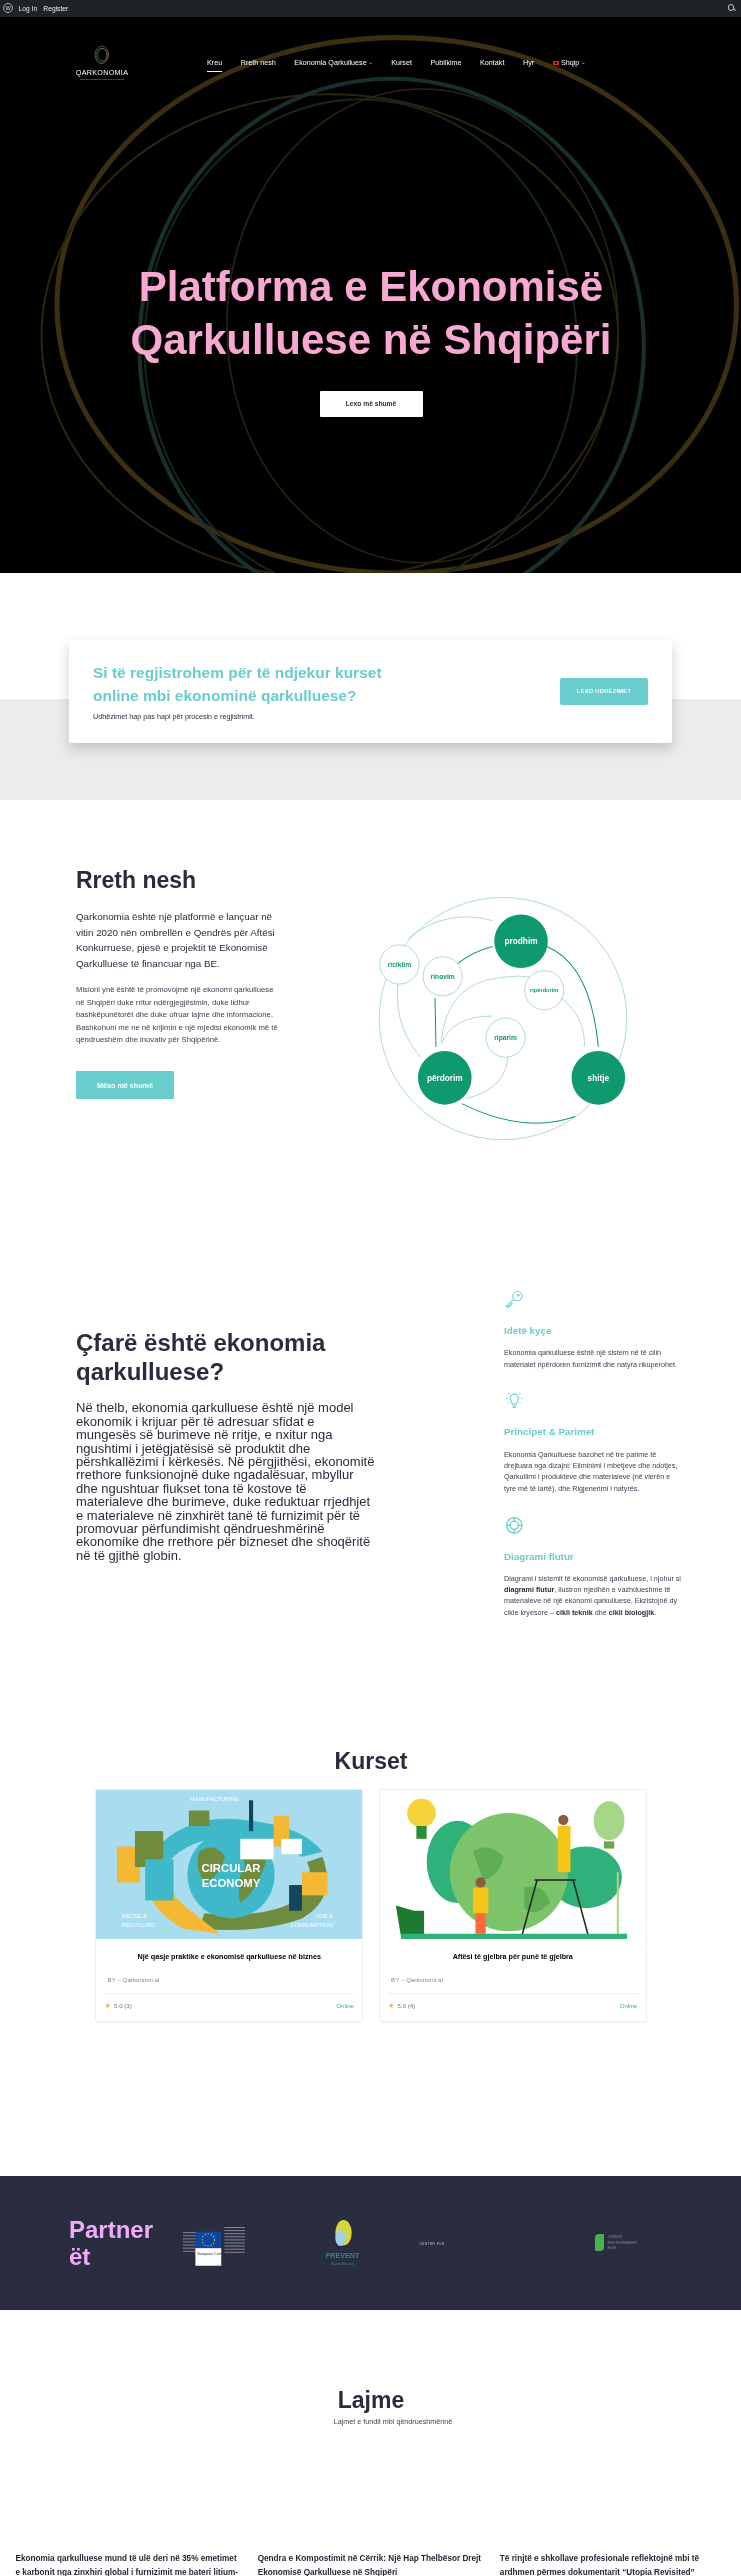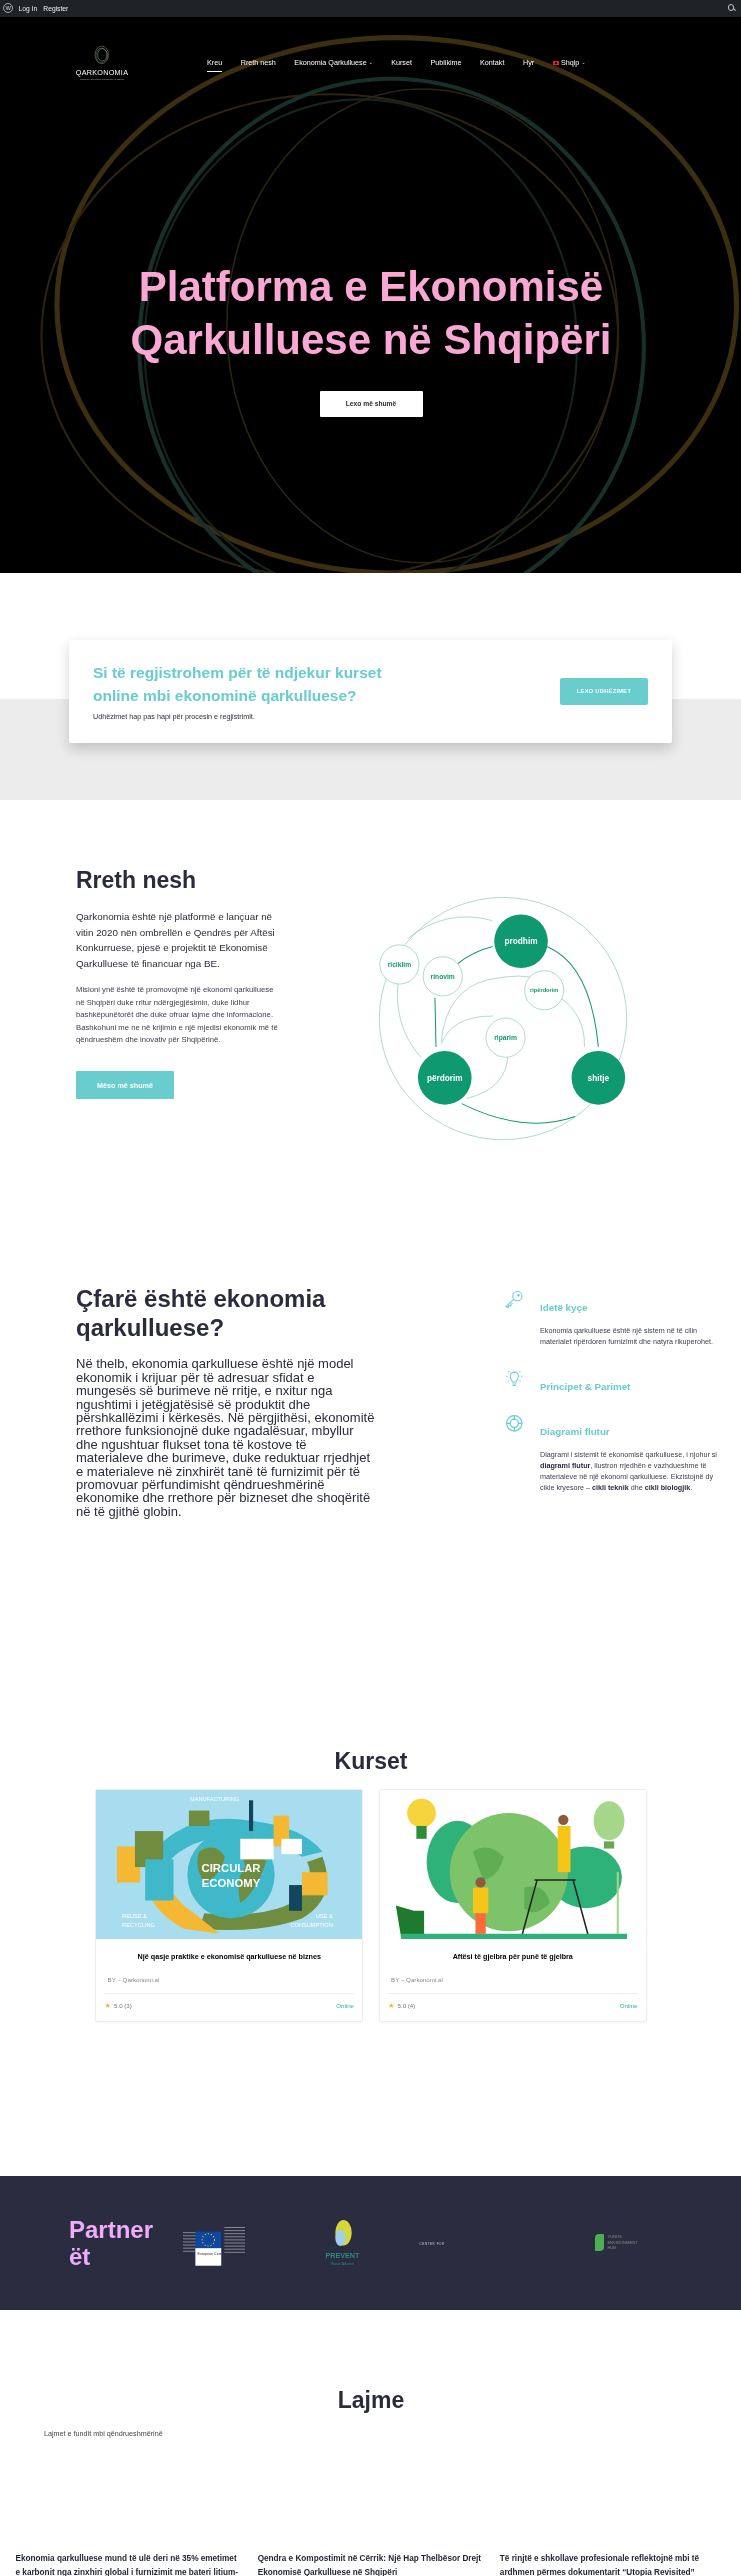--- a/index.html
+++ b/index.html
@@ -48,24 +48,24 @@
   .about-left { width: 206px; }
   .about-h { font-size: 23px; font-weight: bold; color: #2a2c3e; }
   .about-lead { font-size: 9.8px; line-height: 15.5px; margin-top: 15.5px; color: #2a2c3e; }
   .about-body { font-size: 7.7px; line-height: 12.4px; margin-top: 13.4px; color: #3b3d4e; }
   .about-btn { display: inline-block; margin-top: 25px; background: #68cdcc; color: #fff; font-weight: bold; font-size: 7.2px; padding: 9.3px 0; width: 98px; text-align: center; border-radius: 1px; }
   .about-right { margin-left: 87px; margin-top: 20.6px; }
 
   
   .whatis { display: flex; padding: 0 0 0 76px; height: 459px; }
   .whatis-left { width: 299px; padding-top: 10.3px; }
-  .whatis-h { font-size: 24px; font-weight: bold; line-height: 29px; color: #2a2c3e; }
+  .whatis-h { font-size: 24px; font-weight: bold; line-height: 29px; color: #2a2c3e; margin-top: 44px; }
   .whatis-body { font-size: 13px; line-height: 13.4px; margin-top: 15.5px; color: #2a2c3e; }
   .whatis-right { margin-left: 129px; padding-top: 15.5px; width: 216px; }
-  .feature { display: flex; margin-bottom: 20.6px; }
+  .feature { display: flex; margin-bottom: 20.6px; flex-direction: column; }
   .feature .ficon { width: 36px; flex-shrink: 0; padding-top: 0; }
   .feature .ftitle { font-size: 9.8px; font-weight: bold; color: #68cdcc; margin-top: 13.4px; }
   .feature .fbody { font-size: 7.2px; line-height: 11.3px; color: #3b3d4e; margin-top: 11.3px; width: 180px; }
   .feature .fbody b { color: #2a2c3e; }
 
   
   .courses { height: 443px; padding-top: 15.5px; }
   .courses-h { text-align: center; font-size: 23px; font-weight: bold; color: #2a2c3e; }
   .course-row { display: flex; justify-content: center; gap: 15.5px; margin-top: 14.4px; }
   .course-card { width: 268px; border: 0.5px solid #eee; border-radius: 2.1px; background: #fff; box-shadow: 0 0.5px 2.1px rgba(0,0,0,0.04); }
@@ -78,21 +78,21 @@
   .course-rating .star { color: #f2b540; font-size: 7.2px; }
   .course-mode { color: #2bb39b; }
 
   
   .partners { background: #2a2c40; height: 134px; display: flex; align-items: center; padding-left: 69px; }
   .partners-h { color: #f0abfc; font-size: 24px; font-weight: bold; line-height: 27px; width: 62px; }
 
   
   .news { height: 515px; padding-top: 77px; position: relative; }
   .news-h { text-align: center; font-size: 23px; font-weight: bold; color: #2a2c3e; }
-  .news-sub { text-align: left; font-size: 7.2px; color: #444; margin-top: 15px; padding-left: 44px; }
+  .news-sub { text-align: center; font-size: 7.2px; color: #444; margin-top: 3px; padding-left: 44px; }
   .news-row { position: absolute; top: 242px; left: 15.5px; right: 15.5px; display: flex; gap: 15.5px; }
   .news-item { width: 227px; }
   .news-title { font-size: 8.2px; font-weight: bold; line-height: 14px; color: #1f2230; }
 </style>
 </head>
 <body>
 
 <div class="adminbar">
   <span class="wp-logo">W</span>
   <a class="ab-link">Log In</a>
@@ -242,20 +242,21 @@
         <svg width="20.6" height="20.6" viewBox="0 0 40 40">
             <g fill="none" stroke="#68cdcc" stroke-width="2">
               <path d="M12 16 a8 8 0 1 1 16 0 c0 5 -4 7 -4 11 h-8 c0 -4 -4 -6 -4 -11z"></path>
               <path d="M16 31 h8 M17 34 h6"></path>
               <path d="M4 16 h3 M33 16 h3 M8 6 l2 2 M32 6 l-2 2 M8 26 l2 -2 M32 26 l-2 -2"></path>
             </g>
           </svg>
       </div>
       <div>
         <div class="ftitle">Principet &amp; Parimet</div>
+        <div class="fbody">Ekonomia Qarkulluese bazohet në tre parime të drejtuara nga dizajni: Eliminimi i mbetjeve dhe ndotjes,  Qarkullimi i produkteve dhe materialeve (në vlerën e tyre më të lartë), dhe Rigjenerimi i natyrës.</div>
       </div>
     </div>
     <div class="feature">
       <div class="ficon">
         <svg width="20.6" height="20.6" viewBox="0 0 40 40">
             <g fill="none" stroke="#68cdcc" stroke-width="2.5">
               <circle cx="20" cy="20" r="15"></circle>
               <circle cx="20" cy="20" r="8"></circle>
               <path d="M20 5 v7 M20 28 v7 M5 20 h7 M28 20 h7"></path>
             </g>

